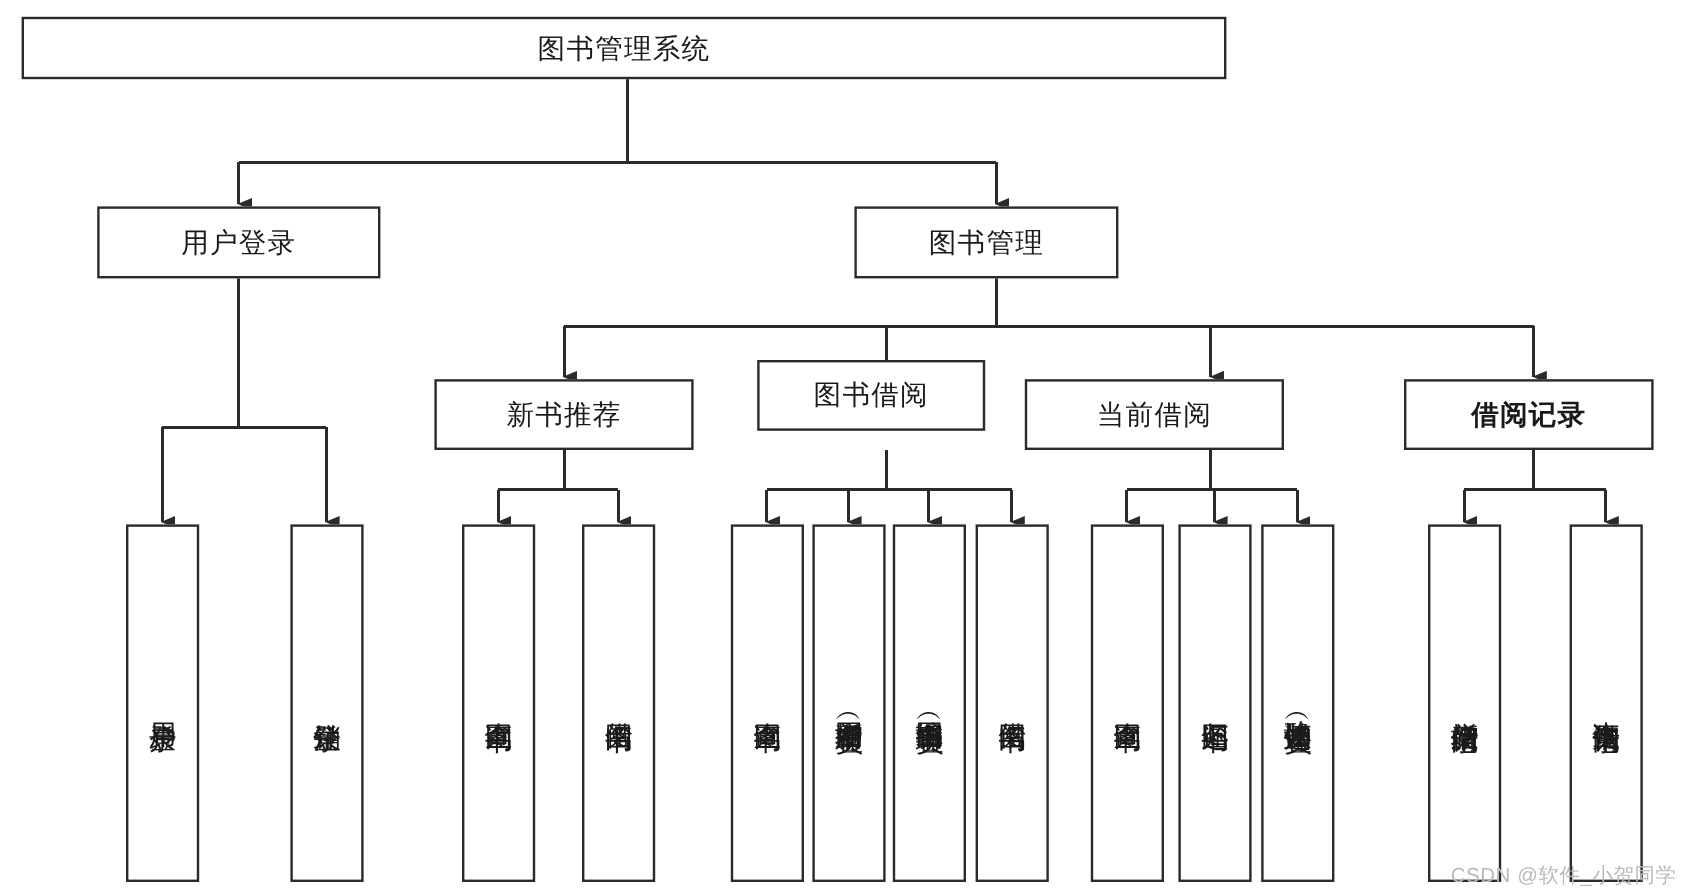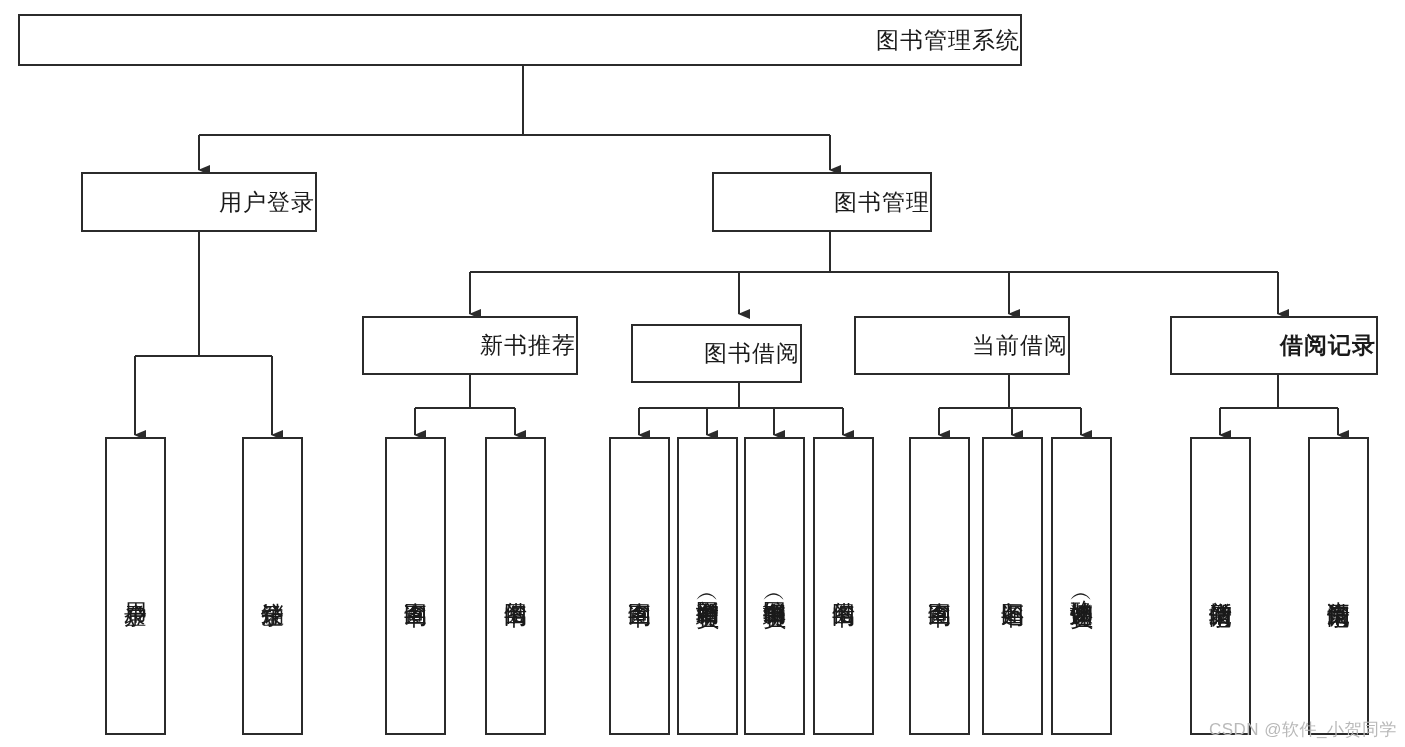--- a/index.html
+++ b/index.html
@@ -32,21 +32,20 @@
     border: 2px solid #2b2b2b;
     background: #ffffff;
     display: flex;
     align-items: center;
     justify-content: center;
     color: #1a1a1a;
   }
   .node-box.horizontal {
     font-size: 23px;
     letter-spacing: 1px;
-    justify-content: flex-end;
   }
   .node-box.vertical {
     writing-mode: vertical-rl;
     text-orientation: upright;
     font-size: 23px;
     line-height: 1.18;
     letter-spacing: 1px;
     padding: 4px 0;
     white-space: normal;
   }
@@ -118,21 +117,21 @@
       </div>
       <div class="node-box horizontal" style="left: 81px; top: 172px; width: 236px; height: 60px;">
         <span class="node-label">用户登录</span>
       </div>
       <div class="node-box horizontal" style="left: 712px; top: 172px; width: 220px; height: 60px;">
         <span class="node-label">图书管理</span>
       </div>
       <div class="node-box horizontal" style="left: 362px; top: 316px; width: 216px; height: 59px;">
         <span class="node-label">新书推荐</span>
       </div>
-      <div class="node-box horizontal" style="left: 631px; top: 324px; width: 171px; height: 59px;">
+      <div class="node-box horizontal" style="left: 631px; top: 300px; width: 190px; height: 59px;">
         <span class="node-label">图书借阅</span>
       </div>
       <div class="node-box horizontal" style="left: 854px; top: 316px; width: 216px; height: 59px;">
         <span class="node-label">当前借阅</span>
       </div>
       <div class="node-box horizontal" style="left: 1170px; top: 316px; width: 208px; height: 59px; font-weight: bold;">
         <span class="node-label">借阅记录</span>
       </div>
       <div class="node-box vertical" style="left: 105px; top: 437px; width: 61px; height: 298px;">
         <span class="node-label">用户登录</span>

